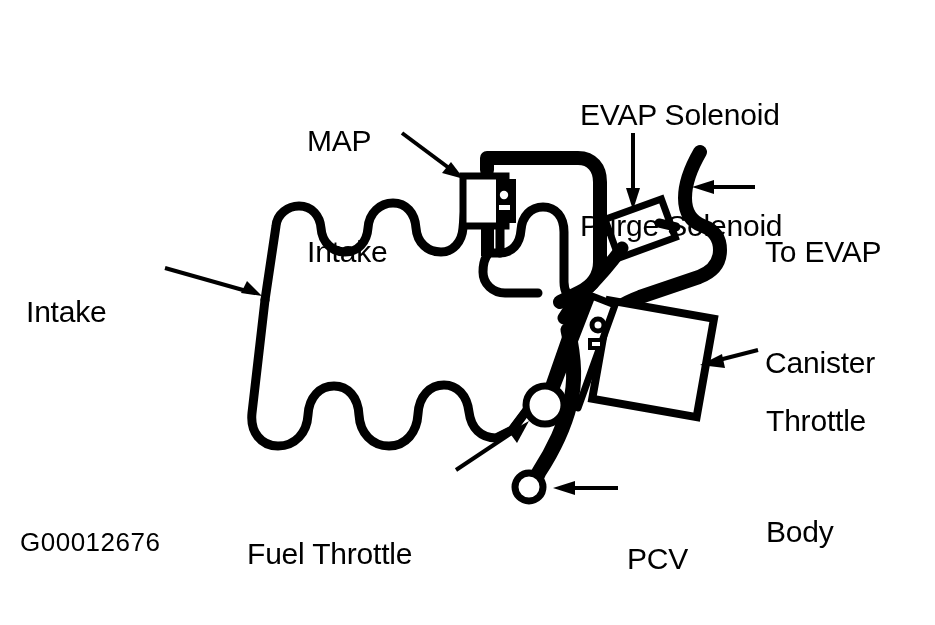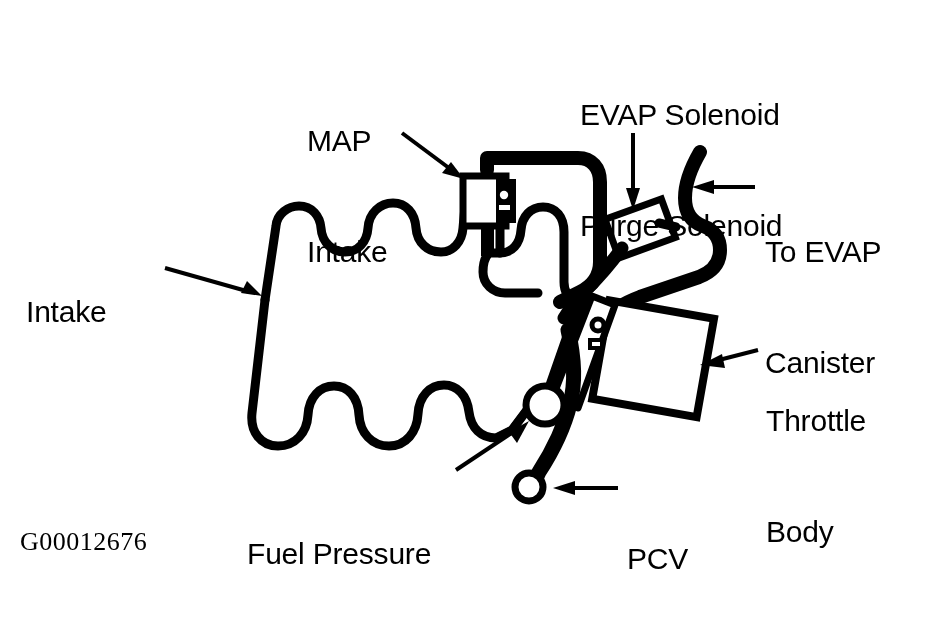--- a/index.html
+++ b/index.html
@@ -38,21 +38,21 @@
     line-height: 37px;
     color: #000000;
     white-space: pre;
     letter-spacing: -0.2px;
   }
   .lbl-line { display: block; }
   #figure-id {
     position: absolute;
     left: 20px;
     top: 527px;
-    font-family: Liberation Serif, serif;
+    font-family: Liberation Sans, sans-serif;
     font-size: 26px;
     letter-spacing: 0.5px;
     color: #000000;
   }
   #label-intake-manifold { left: 26px;  top: 219px; }
   #label-map-sensor      { left: 307px; top: 48px;  }
   #label-evap-purge      { left: 580px; top: 22px;  }
   #label-to-evap         { left: 765px; top: 159px; }
   #label-throttle-body   { left: 766px; top: 328px; }
   #label-pcv-valve       { left: 627px; top: 466px; }
@@ -221,19 +221,19 @@
     <span class="lbl-line">Throttle</span>
     <span class="lbl-line">Body</span>
   </div>
 
   <div class="lbl" id="label-pcv-valve">
     <span class="lbl-line">PCV</span>
     
   </div>
 
   <div class="lbl" id="label-fuel-regulator">
-    <span class="lbl-line">Fuel Pressure</span>
+    <span class="lbl-line">Fuel Throttle</span>
     
   </div>
 
   <div id="figure-id">G00012676</div>
 
 </div>
 
 </body></html>

